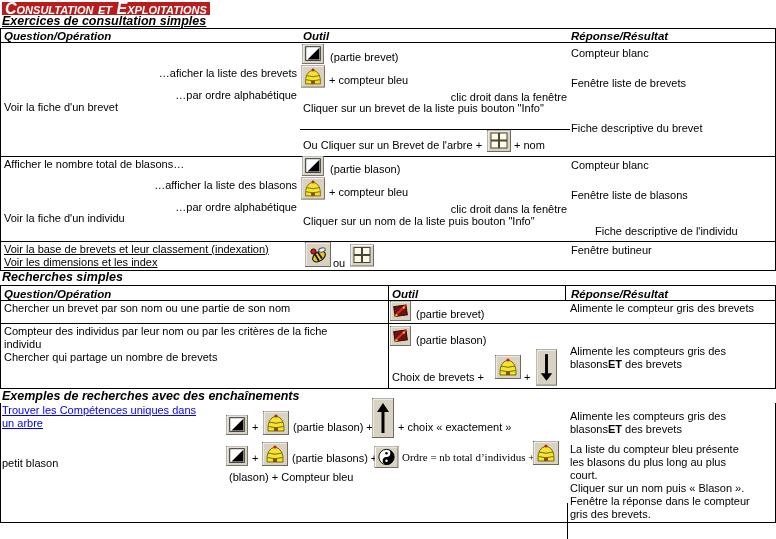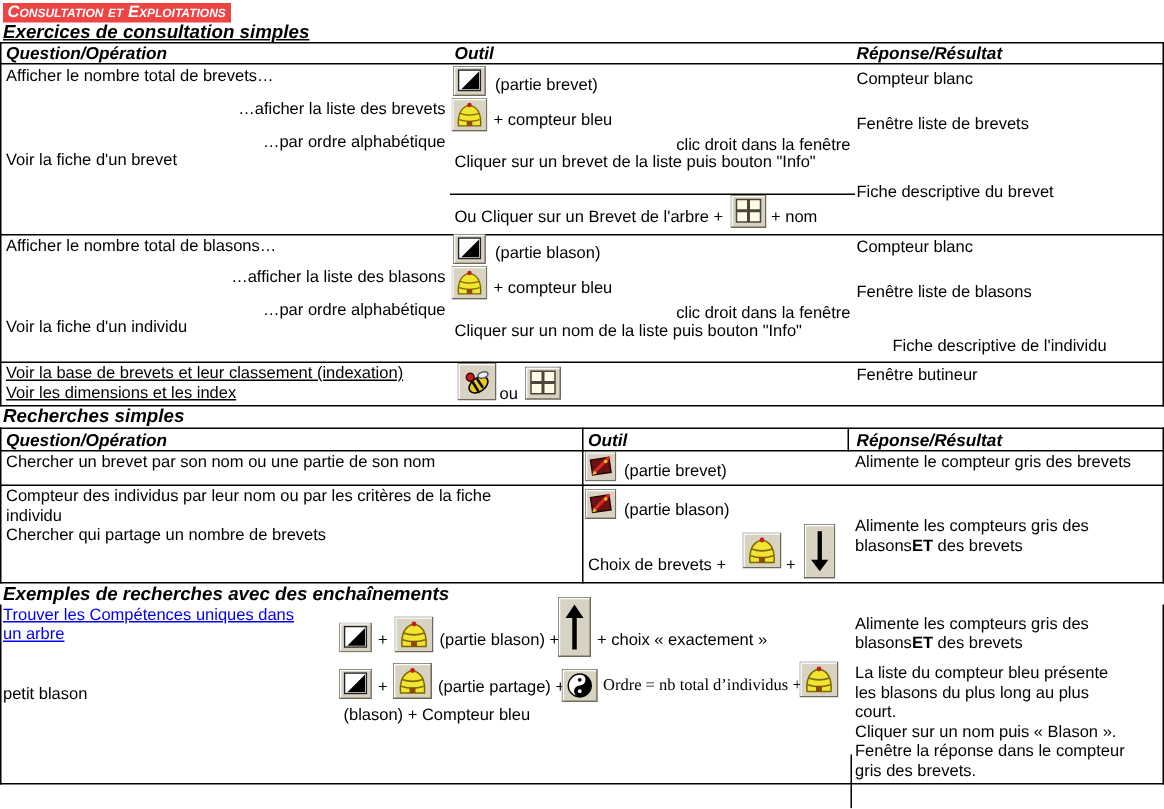--- a/index.html
+++ b/index.html
@@ -1,22 +1,22 @@
 <!DOCTYPE html>
 <html><head>
 <meta charset="utf-8">
 <style>
   html,body{margin:0;padding:0;background:#fff;}
   .page{position:relative;width:776px;height:539px;background:#ffffff;overflow:hidden;
         font-family:"Liberation Sans",sans-serif;font-size:11px;color:#000;}
   .t{position:absolute;white-space:nowrap;line-height:12px;}
   .h{font-weight:bold;font-style:italic;font-size:11.5px;}
   .sec{font-weight:bold;font-style:italic;font-size:12.5px;}
-  .banner{position:absolute;background:#ef4444;color:#fff;font-style:italic;font-weight:bold;
-          font-variant:small-caps;font-size:11px;padding:0 3px;height:13px;line-height:13px;}
+  .banner{position:absolute;background:#b91c1c;color:#fff;font-style:italic;font-weight:bold;
+          font-variant:small-caps;font-size:16px;padding:0 3px;height:13px;line-height:13px;}
   .ul{text-decoration:underline;}
   .link{color:#0000ee;text-decoration:underline;cursor:pointer;}
   .tr{text-align:right;}
   .serif{font-family:"Liberation Serif",serif;font-size:11px;}
   .bold{font-weight:bold;}
   .hline{position:absolute;height:1px;background:#000;}
   .vline{position:absolute;width:1px;background:#000;}
   .ic{position:absolute;}
   .defs{position:absolute;width:0;height:0;overflow:hidden;}
 </style>
@@ -98,21 +98,20 @@
   <div class="hline" style="left:0;top:156px;width:776px;"></div>
   <div class="hline" style="left:0;top:241px;width:776px;"></div>
   <div class="hline" style="left:0;top:270px;width:776px;"></div>
   <div class="vline" style="left:0;top:28px;height:243px;"></div>
   <div class="vline" style="left:775px;top:28px;height:243px;"></div>
 
   <div class="t h" style="left:4px;top:30px;">Question/Opération</div>
   <div class="t h" style="left:303px;top:30px;">Outil</div>
   <div class="t h" style="left:571px;top:30px;">Réponse/Résultat</div>
 
-  <div class="t" style="left:4px;top:45px;">Afficher le nombre total de brevets…</div>
   <svg class="ic" style="left:302px;top:44px;" width="22" height="20">
       <use href="#ic-counter"></use>
     </svg>
   <div class="t" style="left:330px;top:51px;">(partie brevet)</div>
   <div class="t" style="left:571px;top:47px;">Compteur blanc</div>
 
   <div class="t tr" style="left:100px;top:67px;width:197px;">…aficher la liste des brevets</div>
   <svg class="ic" style="left:301px;top:65px;" width="24" height="23">
       <use href="#ic-hive"></use>
     </svg>
@@ -231,21 +230,21 @@
   <div class="t" style="left:570px;top:423px;"><span>blasons</span><span class="bold">ET</span><span> des brevets</span></div>
 
   <div class="t" style="left:2px;top:457px;">petit blason</div>
   <svg class="ic" style="left:226px;top:446px;" width="22" height="20">
       <use href="#ic-counter"></use>
     </svg>
   <div class="t" style="left:252px;top:452px;">+</div>
   <svg class="ic" style="left:262px;top:442px;" width="26" height="24">
       <use href="#ic-hive"></use>
     </svg>
-  <div class="t" style="left:292px;top:452px;">(partie partage) +</div>
+  <div class="t" style="left:292px;top:452px;">(partie blasons) +</div>
   <svg class="ic" style="left:374px;top:446px;" width="25" height="22">
       <use href="#ic-yinyang"></use>
     </svg>
   <div class="t serif" style="left:402px;top:451px;">Ordre = nb total d’individus +</div>
   <svg class="ic" style="left:533px;top:441px;" width="26" height="24">
       <use href="#ic-hive"></use>
     </svg>
   <div class="t" style="left:229px;top:471px;">(blason) + Compteur bleu</div>
   <div class="t" style="left:570px;top:443px;">La liste du compteur bleu présente</div>
   <div class="t" style="left:570px;top:456px;">les blasons du plus long au plus</div>

